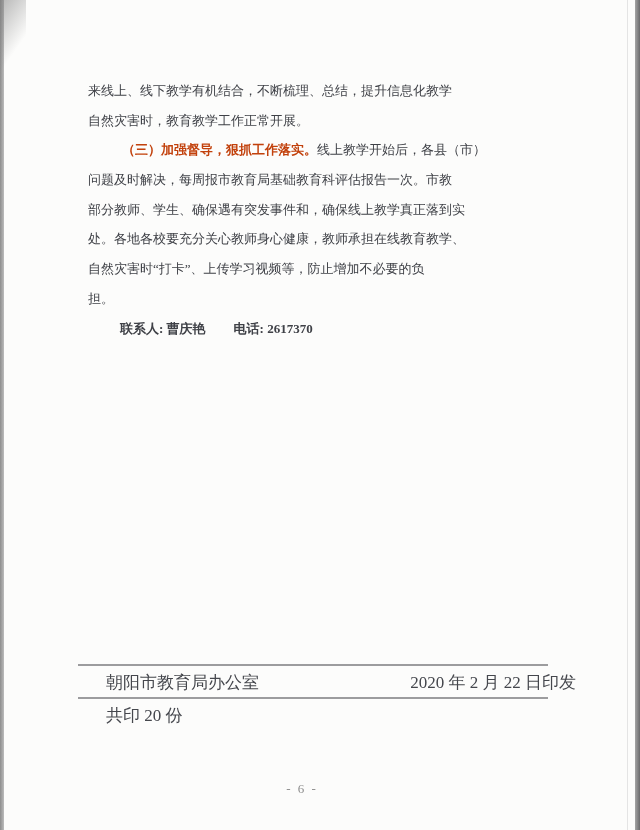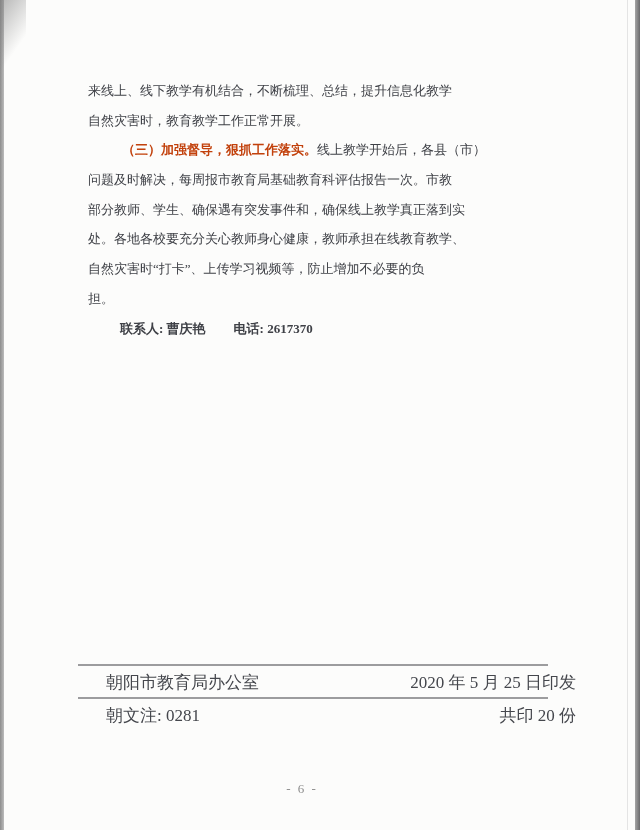--- a/index.html
+++ b/index.html
@@ -88,25 +88,24 @@
     <div class="line">担。</div>
 
     <div class="line indent-contact"><span>联系人: </span><span>曹庆艳</span><span class="gap-left">电话: </span><span>2617370</span></div>
 
   </div>
 
   <div class="f-rule f-rule-1"></div>
 
   <div class="f-row f-row-1">
     <span>朝阳市教育局办公室</span>
-    <span>2020 年 5 月 25 日印发</span>
+    <span>2020 年 2 月 22 日印发</span>
   </div>
 
   <div class="f-rule f-rule-2"></div>
 
   <div class="f-row f-row-2">
-    <span><span>朝文注: </span><span>0281</span></span>
     <span>共印 20 份</span>
   </div>
 
   <div class="page-num">- 6 -</div>
 
 </div>
 
 </body></html>

